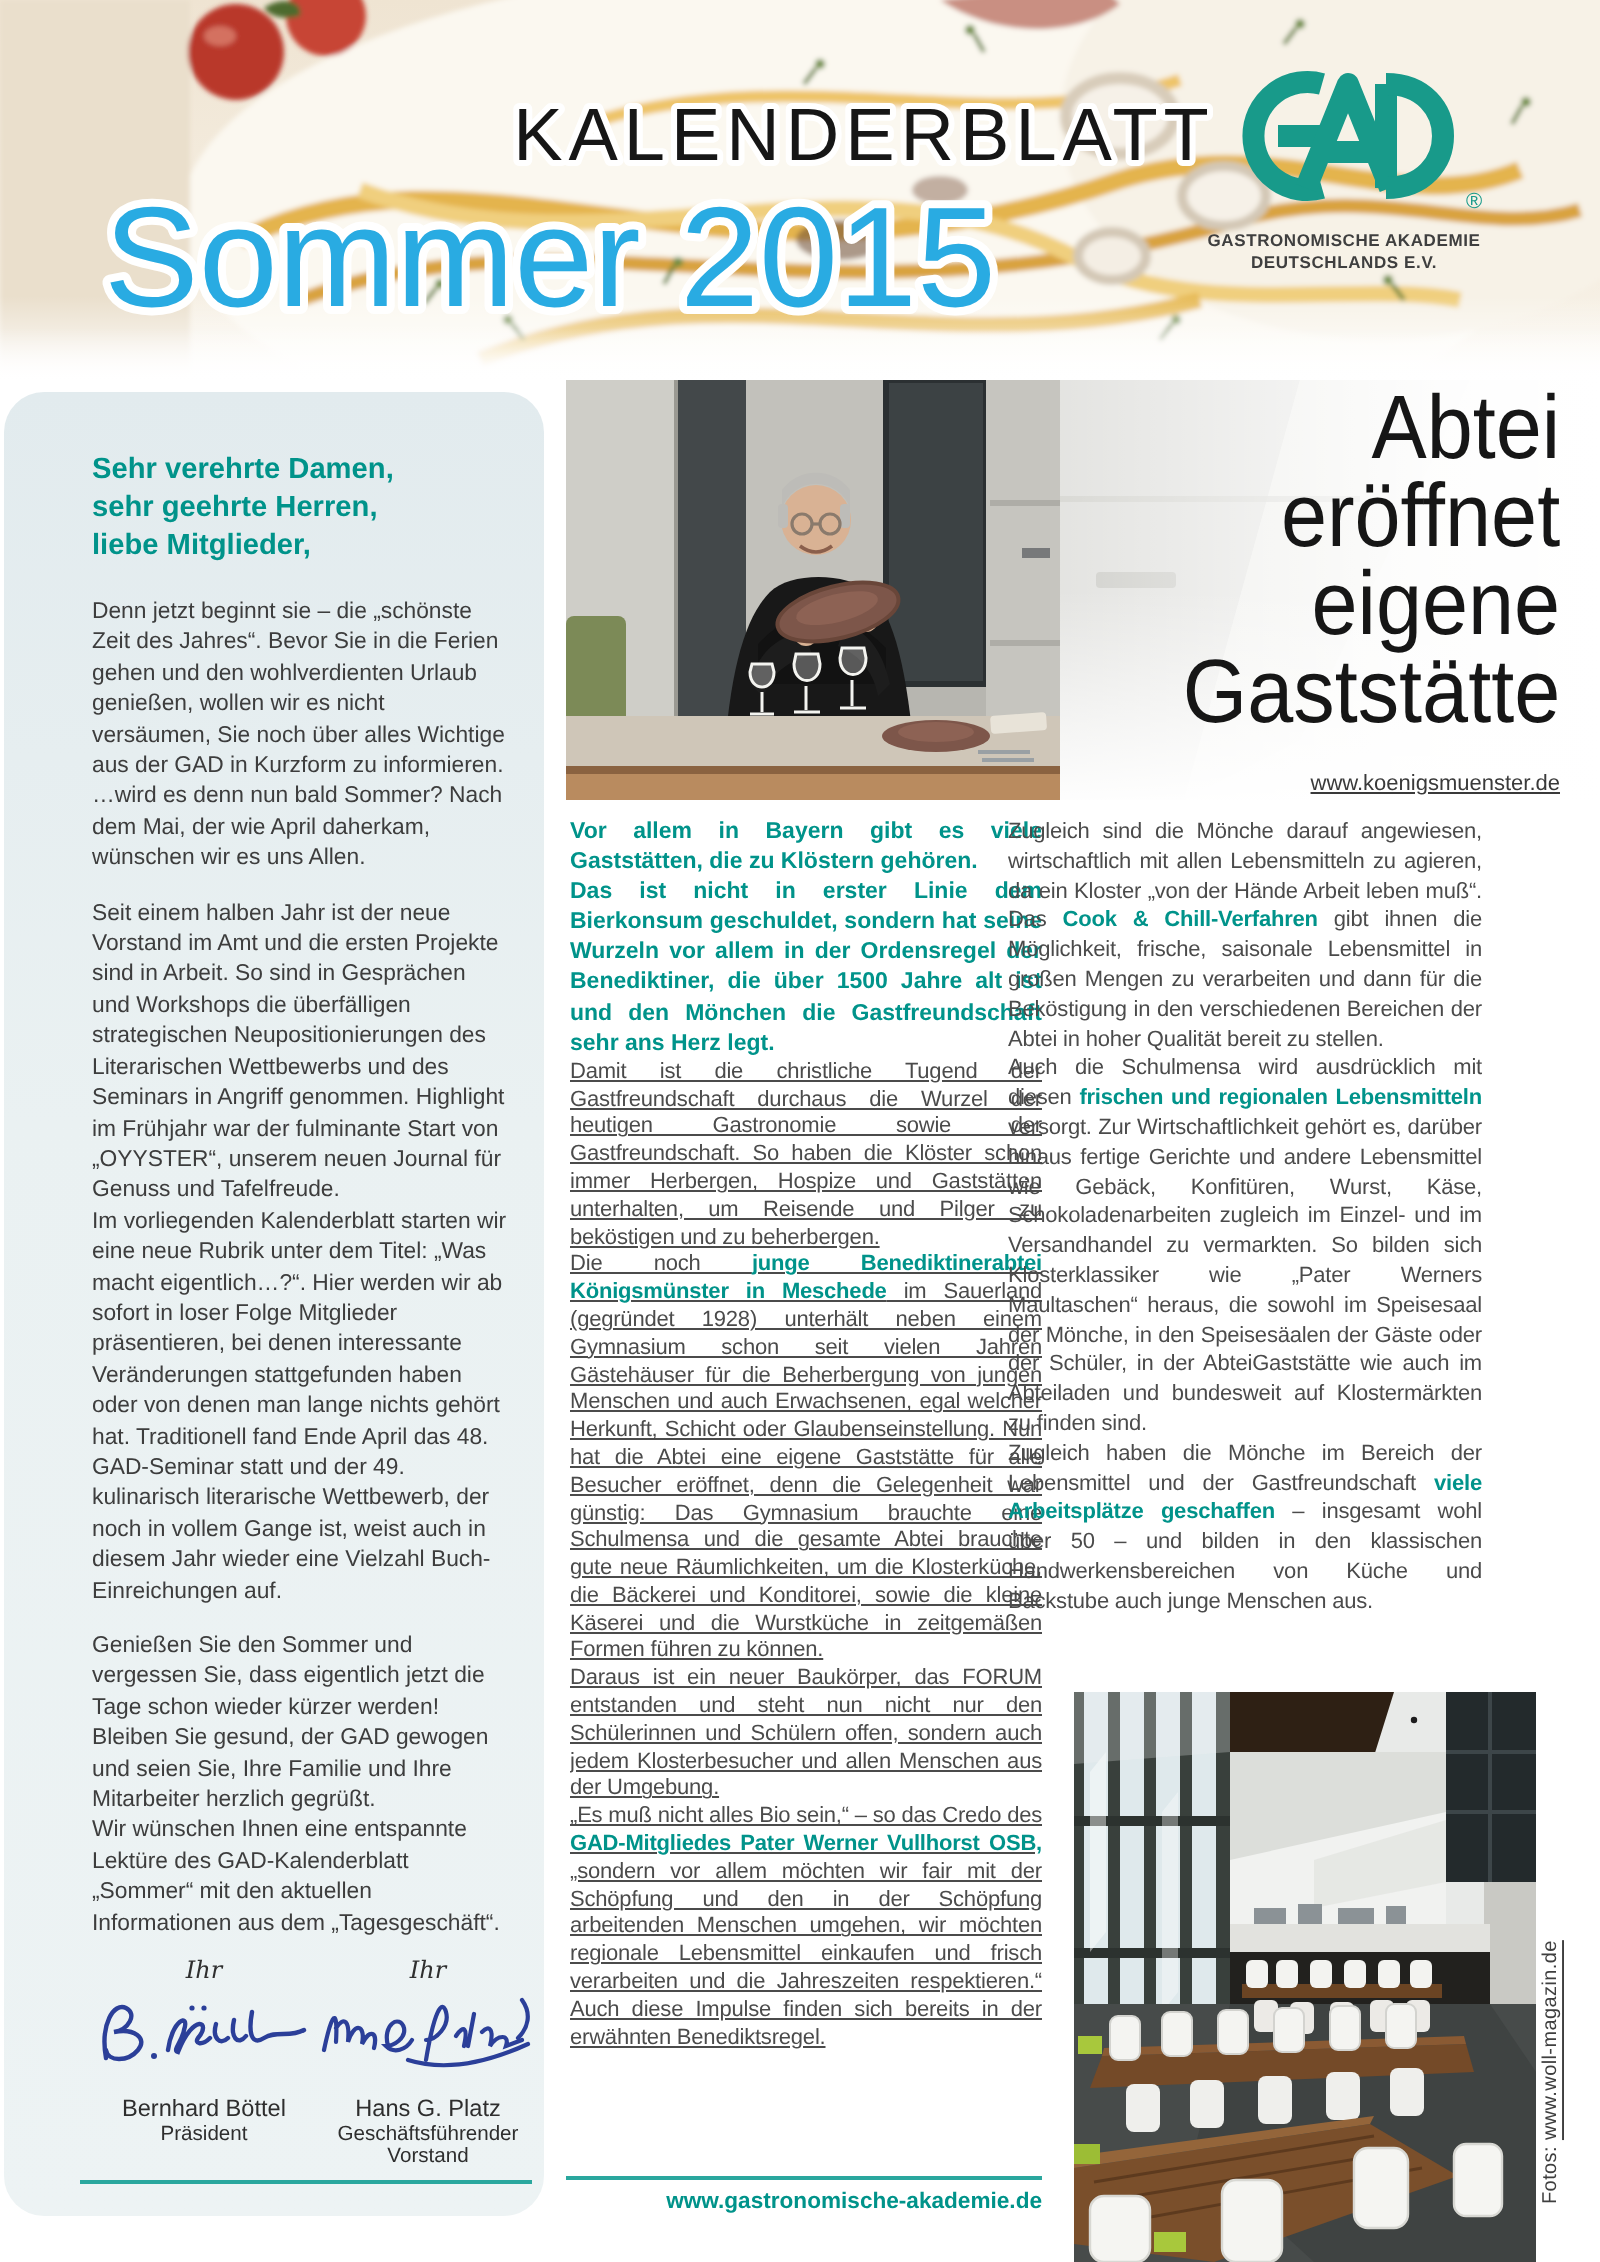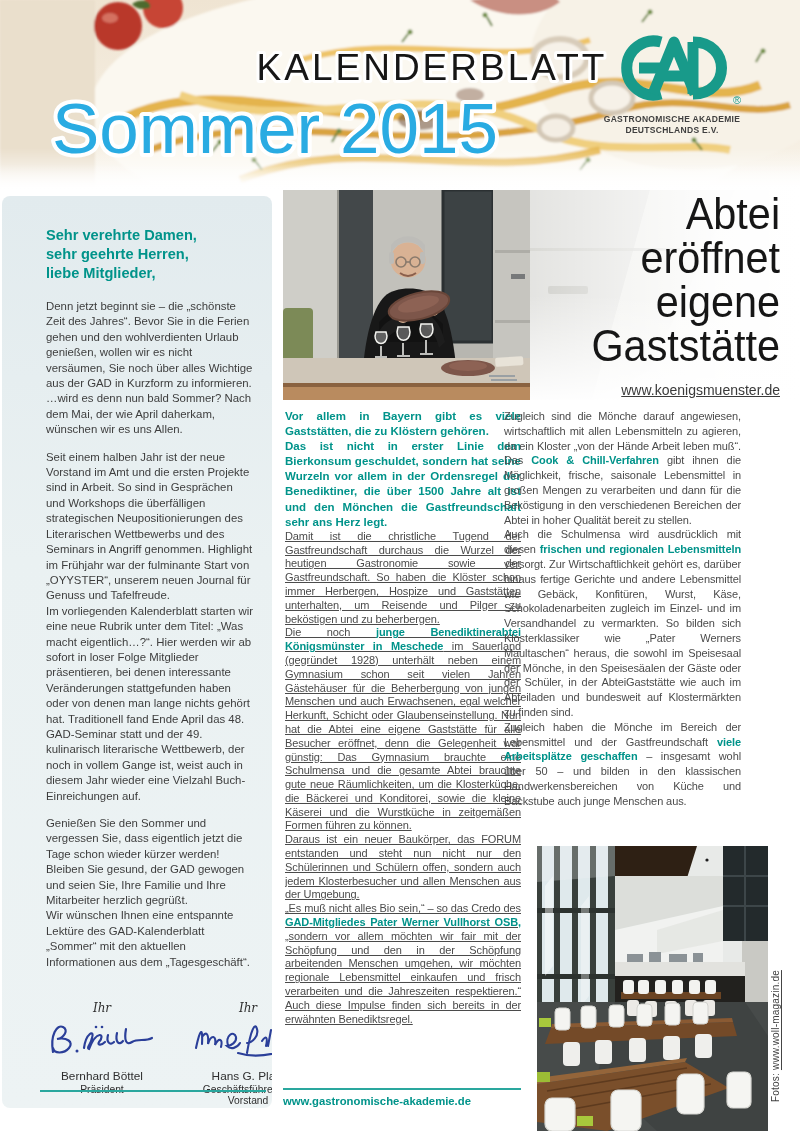--- a/index.html
+++ b/index.html
@@ -9,52 +9,52 @@
   
   #hero{position:absolute;left:0;top:0;width:800px;height:190px;overflow:hidden;}
   #hero svg.bg{position:absolute;left:0;top:0;}
   #hero-kicker,#hero-title{position:absolute;left:0;top:0;pointer-events:none;}
   #hero::after{content:"";position:absolute;left:0;bottom:0;width:100%;height:26px;
       background:linear-gradient(180deg,rgba(255,255,255,0),rgba(255,255,255,.95));}
   #gad-logo{position:absolute;right:38px;top:30px;width:180px;text-align:center;}
   #gad-logo .org{font-size:8.5px;font-weight:700;color:#3f3f3f;letter-spacing:.3px;line-height:1.3;}
 
   
-  #letter{position:absolute;left:2px;top:196px;width:270px;height:912px;border-radius:8px;
+  #letter{position:absolute;left:2px;top:196px;width:270px;height:912px;border-radius:20px;
       background:linear-gradient(180deg,#e2ebee 0%,#eaf1f2 40%,#edf3f4 100%);
       box-sizing:border-box;padding:30px 18px 0 44px;overflow:hidden;}
   .salutation{color:#00938a;font-weight:700;font-size:14.6px;line-height:19px;margin-bottom:16px;}
   .lp{margin:0;font-size:11.4px;line-height:15.4px;color:#3d3d3d;}
   .lp.mb{margin-bottom:12px;}
-  #sig-row{display:flex;margin-top:31px;gap:34px;}
+  #sig-row{display:flex;margin-top:8px;}
   .sig-col{flex:1;text-align:center;}
   .sig-ihr{font-family:"DejaVu Serif",serif;font-style:italic;font-size:12px;color:#2f2f2f;
       text-align:center;margin-bottom:2px;}
   .sig-name{font-size:11.8px;color:#2e2e2e;margin-top:4px;}
   .sig-role{font-size:10.3px;color:#2e2e2e;margin-top:1px;}
   #letter-rule{position:absolute;left:38px;right:6px;bottom:16px;height:2px;background:#2aa79e;}
 
   
   #monk-photo{position:absolute;left:283px;top:190px;width:247px;height:210px;overflow:hidden;}
   #mid-col{position:absolute;left:285px;top:409px;width:236px;height:676px;overflow:hidden;}
   .intro{color:#00938a;font-weight:700;font-size:11.5px;line-height:15.1px;text-align:justify;}
   .body-p{margin:0;font-size:11px;color:#4b4b4b;text-align:justify;letter-spacing:-.1px;}
   #mid-col .body-p{line-height:13.8px;text-decoration:underline;}
   #right-col .body-p{line-height:14.8px;}
   .hl{color:#00938a;font-weight:700;}
   #mid-rule{position:absolute;left:283px;top:1088px;width:238px;height:2px;background:#2aa79e;}
-  #site-url{position:absolute;left:283px;top:1095px;width:238px;text-align:left;
+  #site-url{position:absolute;left:283px;top:1095px;width:238px;text-align:right;
       font-size:11.3px;font-weight:700;color:#00938a;text-decoration:none;}
 
   
   #headline-area{position:absolute;left:530px;top:190px;width:280px;height:210px;overflow:hidden;}
   #headline-bg{position:absolute;left:0;top:0;}
   #headline{position:absolute;right:30px;top:2px;text-align:right;color:#161616;
       font-size:45px;line-height:44px;font-weight:400;transform:scaleX(.92);transform-origin:100% 0;}
-  #abbey-link{position:absolute;right:30px;bottom:2px;font-size:14px;color:#3a3a3a;
+  #abbey-link{position:absolute;right:30px;bottom:2px;font-size:11px;color:#3a3a3a;
       text-decoration:underline;}
   #right-col{position:absolute;left:504px;top:409px;width:237px;height:432px;overflow:hidden;}
   #dining-photo{position:absolute;left:537px;top:846px;width:231px;height:285px;overflow:hidden;}
   #photo-credit{position:absolute;left:770px;top:952px;height:150px;
       writing-mode:vertical-rl;transform:rotate(180deg);font-size:10px;color:#3f3f3f;letter-spacing:.2px;}
   #photo-credit .u{text-decoration:underline;}
 </style>
 </head>
 <body>
 

